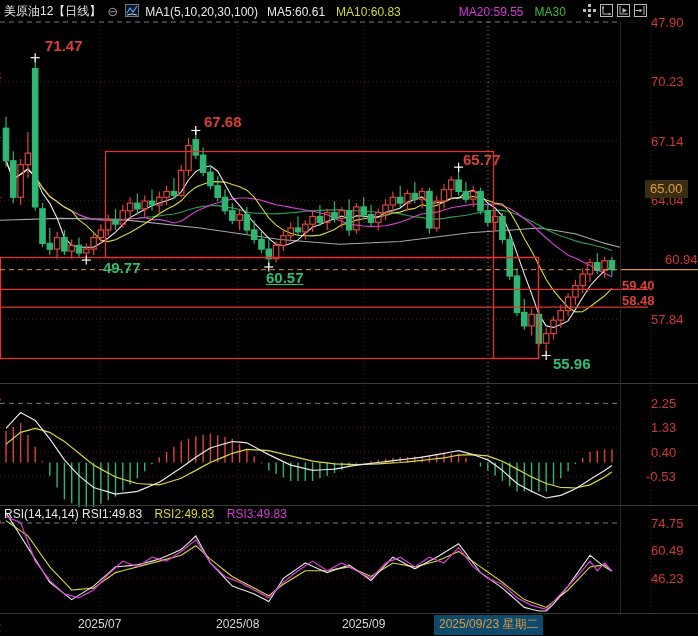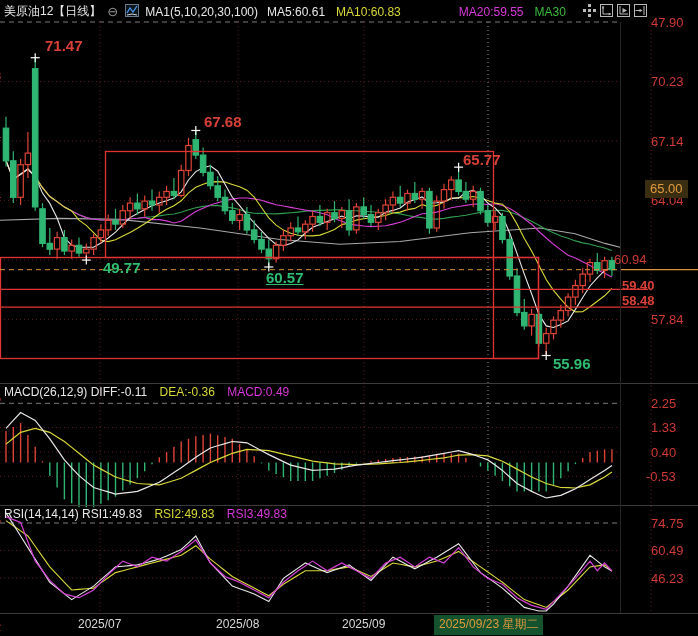--- a/index.html
+++ b/index.html
@@ -15,21 +15,21 @@
   .tools{position:absolute;left:583px;top:3px;display:flex;gap:4px;}
   .tool{width:13px;height:13px;display:inline-block;}
   .phdr{position:absolute;left:4px;font-size:12px;white-space:nowrap;}
   .phdr span{margin-right:9px;}
   .axlab{position:absolute;left:651px;font-size:13px;color:#cf3a34;}
   .axalert{position:absolute;left:645px;background:#3a2e12;color:#e09a3e;font-size:13px;padding:1px 5px 2px 5px;z-index:3;}
   .linelab{position:absolute;left:622px;font-size:13px;font-weight:700;color:#d84038;z-index:2;}
   .ann{position:absolute;font-size:15px;font-weight:700;z-index:2;}
   .ann.red{color:#d84038;} .ann.green{color:#2fbf72;}
   .datelab{position:absolute;top:617px;font-size:12px;color:#d8d8d8;}
-  .datebox{position:absolute;top:615px;background:#14532d;color:#e09a3e;font-size:12px;padding:1px 5px 2px 5px;}
+  .datebox{position:absolute;top:615px;background:#0c4a6e;color:#e09a3e;font-size:12px;padding:1px 5px 2px 5px;}
   .wm{position:absolute;right:2px;top:578px;font-size:35px;letter-spacing:1px;color:#ededed;}
   .edge-frag{position:absolute;left:-5px;font-size:11px;color:#cf3a34;}
 </style>
 </head>
 <body>
 
 <div id="root">
   <svg id="cv" width="698" height="636">
       <rect x="0" y="0" width="698" height="636" fill="#000"></rect>
       <line x1="0" y1="22" x2="620" y2="22" stroke="#7a7a7a" stroke-width="1" stroke-dasharray="5 4"></line>
@@ -469,25 +469,20 @@
       <span class="tool">
         <svg width="13" height="13">
             <rect x="0.5" y="0.5" width="12" height="12" fill="none" stroke="#b8b8b8"></rect>
             <line x1="10" y1="2" x2="10" y2="11" stroke="#b8b8b8"></line>
             <line x1="1.5" y1="6.5" x2="7.5" y2="6.5" stroke="#b8b8b8"></line>
             <path d="M8.5 6.5 L5.5 4.8 L5.5 8.2 Z" fill="#b8b8b8"></path>
           </svg>
       </span>
     </div>
 
-    <div class="phdr" style="top:385px;">
-      <span class="t-white">MACD(26,12,9) DIFF:-0.11</span>
-      <span class="t-yel">DEA:-0.36</span>
-      <span class="t-mag">MACD:0.49</span>
-    </div>
 
     <div class="phdr" style="top:507px;">
       <span class="t-white">RSI(14,14,14) RSI1:49.83</span>
       <span class="t-yel">RSI2:49.83</span>
       <span class="t-mag">RSI3:49.83</span>
     </div>
 
     <div class="axalert" style="top:180px;">65.00</div>
 
     <div class="datelab" style="left:78px;">2025/07</div>
@@ -500,21 +495,21 @@
         <div class="ann red" style="left: 45px; top: 37px;">71.47</div>
         <div class="ann red" style="left: 204px; top: 113px;">67.68</div>
         <div class="ann red" style="left: 463px; top: 151px;">65.77</div>
         <div class="ann green" style="left: 103px; top: 259px;">49.77</div>
         <div class="ann green" style="left: 266px; top: 269px; text-decoration: underline;">60.57</div>
         <div class="ann green" style="left: 553px; top: 355px;">55.96</div>
         <div class="axlab" style="left: 651px; top: 15px;">47.90</div>
         <div class="axlab" style="left: 651px; top: 74px;">70.23</div>
         <div class="axlab" style="left: 651px; top: 134px;">67.14</div>
         <div class="axlab" style="left: 651px; top: 193px;">64.04</div>
-        <div class="axlab" style="left: 614px; top: 252px;">60.94</div>
+        <div class="axlab" style="left: 665px; top: 252px;">60.94</div>
         <div class="axlab" style="left: 651px; top: 312px;">57.84</div>
         <div class="linelab" style="left: 622px; top: 278px;">59.40</div>
         <div class="linelab" style="left: 622px; top: 293px;">58.48</div>
         <div class="axlab" style="left: 651px; top: 396px;">2.25</div>
         <div class="axlab" style="left: 651px; top: 420px;">1.33</div>
         <div class="axlab" style="left: 651px; top: 445px;">0.40</div>
         <div class="axlab" style="left: 646px; top: 469px;">-0.53</div>
         <div class="axlab" style="left: 651px; top: 516px;">74.75</div>
         <div class="axlab" style="left: 651px; top: 543px;">60.49</div>
         <div class="axlab" style="left: 651px; top: 571px;">46.23</div>

